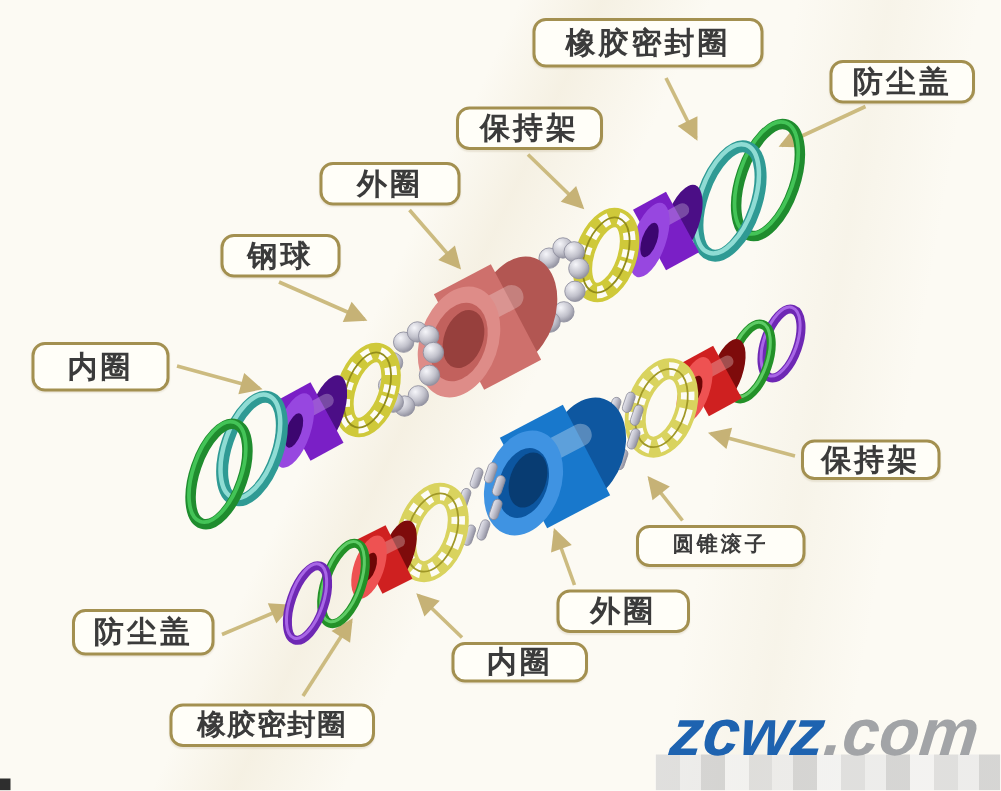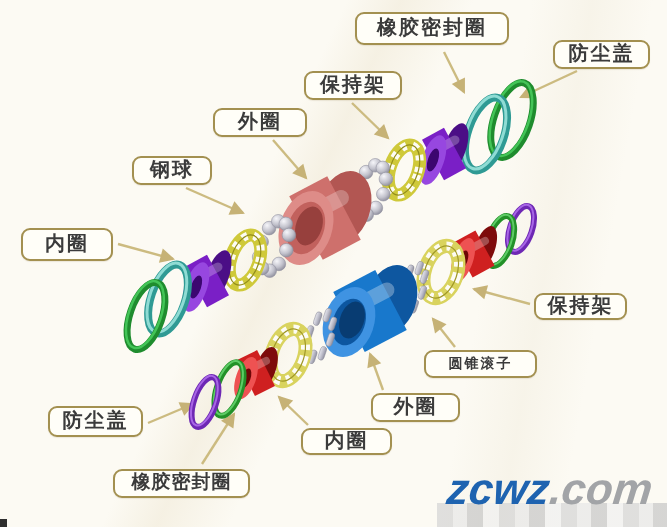--- a/index.html
+++ b/index.html
@@ -13,29 +13,29 @@
     background:linear-gradient(115deg,transparent 38%,rgba(228,216,186,.28) 44%,transparent 52%);}
   .streak2{left:0;top:0;width:667px;height:527px;
     background:linear-gradient(100deg,transparent 70%,rgba(230,222,198,.22) 78%,transparent 86%);}
   svg{position:absolute;left:0;top:0;}
   .lbl{
     position:absolute;box-sizing:border-box;
     display:flex;align-items:center;justify-content:center;
     background:#fffef8;
     border:2px solid #a39050;border-radius:9px;
     box-shadow:inset 0 0 0 2px #fffef8, 0 1px 1px rgba(120,100,40,.12);
-    font-family:Liberation Mono, monospace;
+    font-family:Liberation Serif, serif;
     font-weight:bold;font-size:20px;line-height:1;
     color:#3b3b3b;letter-spacing:2px;white-space:nowrap;
   }
   .l-seal-top{left:355px;top:12px;width:154px;height:33px;}
   .l-dust-top{left:553px;top:40px;width:97px;height:29px;}
   .l-cage-top{left:304px;top:71px;width:98px;height:29px;}
   .l-outer-top{left:213px;top:108px;width:94px;height:29px;}
-  .l-ball{left:132px;top:156px;width:80px;height:29px;}
+  .l-ball{left:147px;top:156px;width:80px;height:29px;}
   .l-inner-left{left:21px;top:228px;width:92px;height:33px;}
   .l-cage-right{left:534px;top:293px;width:93px;height:27px;}
   .l-roller{left:424px;top:350px;width:113px;height:28px;font-size:14px;}
   .l-outer-bottom{left:371px;top:393px;width:89px;height:29px;}
   .l-inner-bottom{left:301px;top:428px;width:91px;height:27px;}
   .l-dust-bottom{left:48px;top:406px;width:95px;height:31px;}
   .l-seal-bottom{left:113px;top:469px;width:137px;height:29px;font-size:19px;letter-spacing:1px;}
   .stripes{
     position:absolute;left:437px;top:503px;width:230px;height:24px;
     background:repeating-linear-gradient(90deg,#d6d6d6 0 16px,#e8e8e8 16px 30px,#c9c9c9 30px 46px,#f0f0f0 46px 62px);

